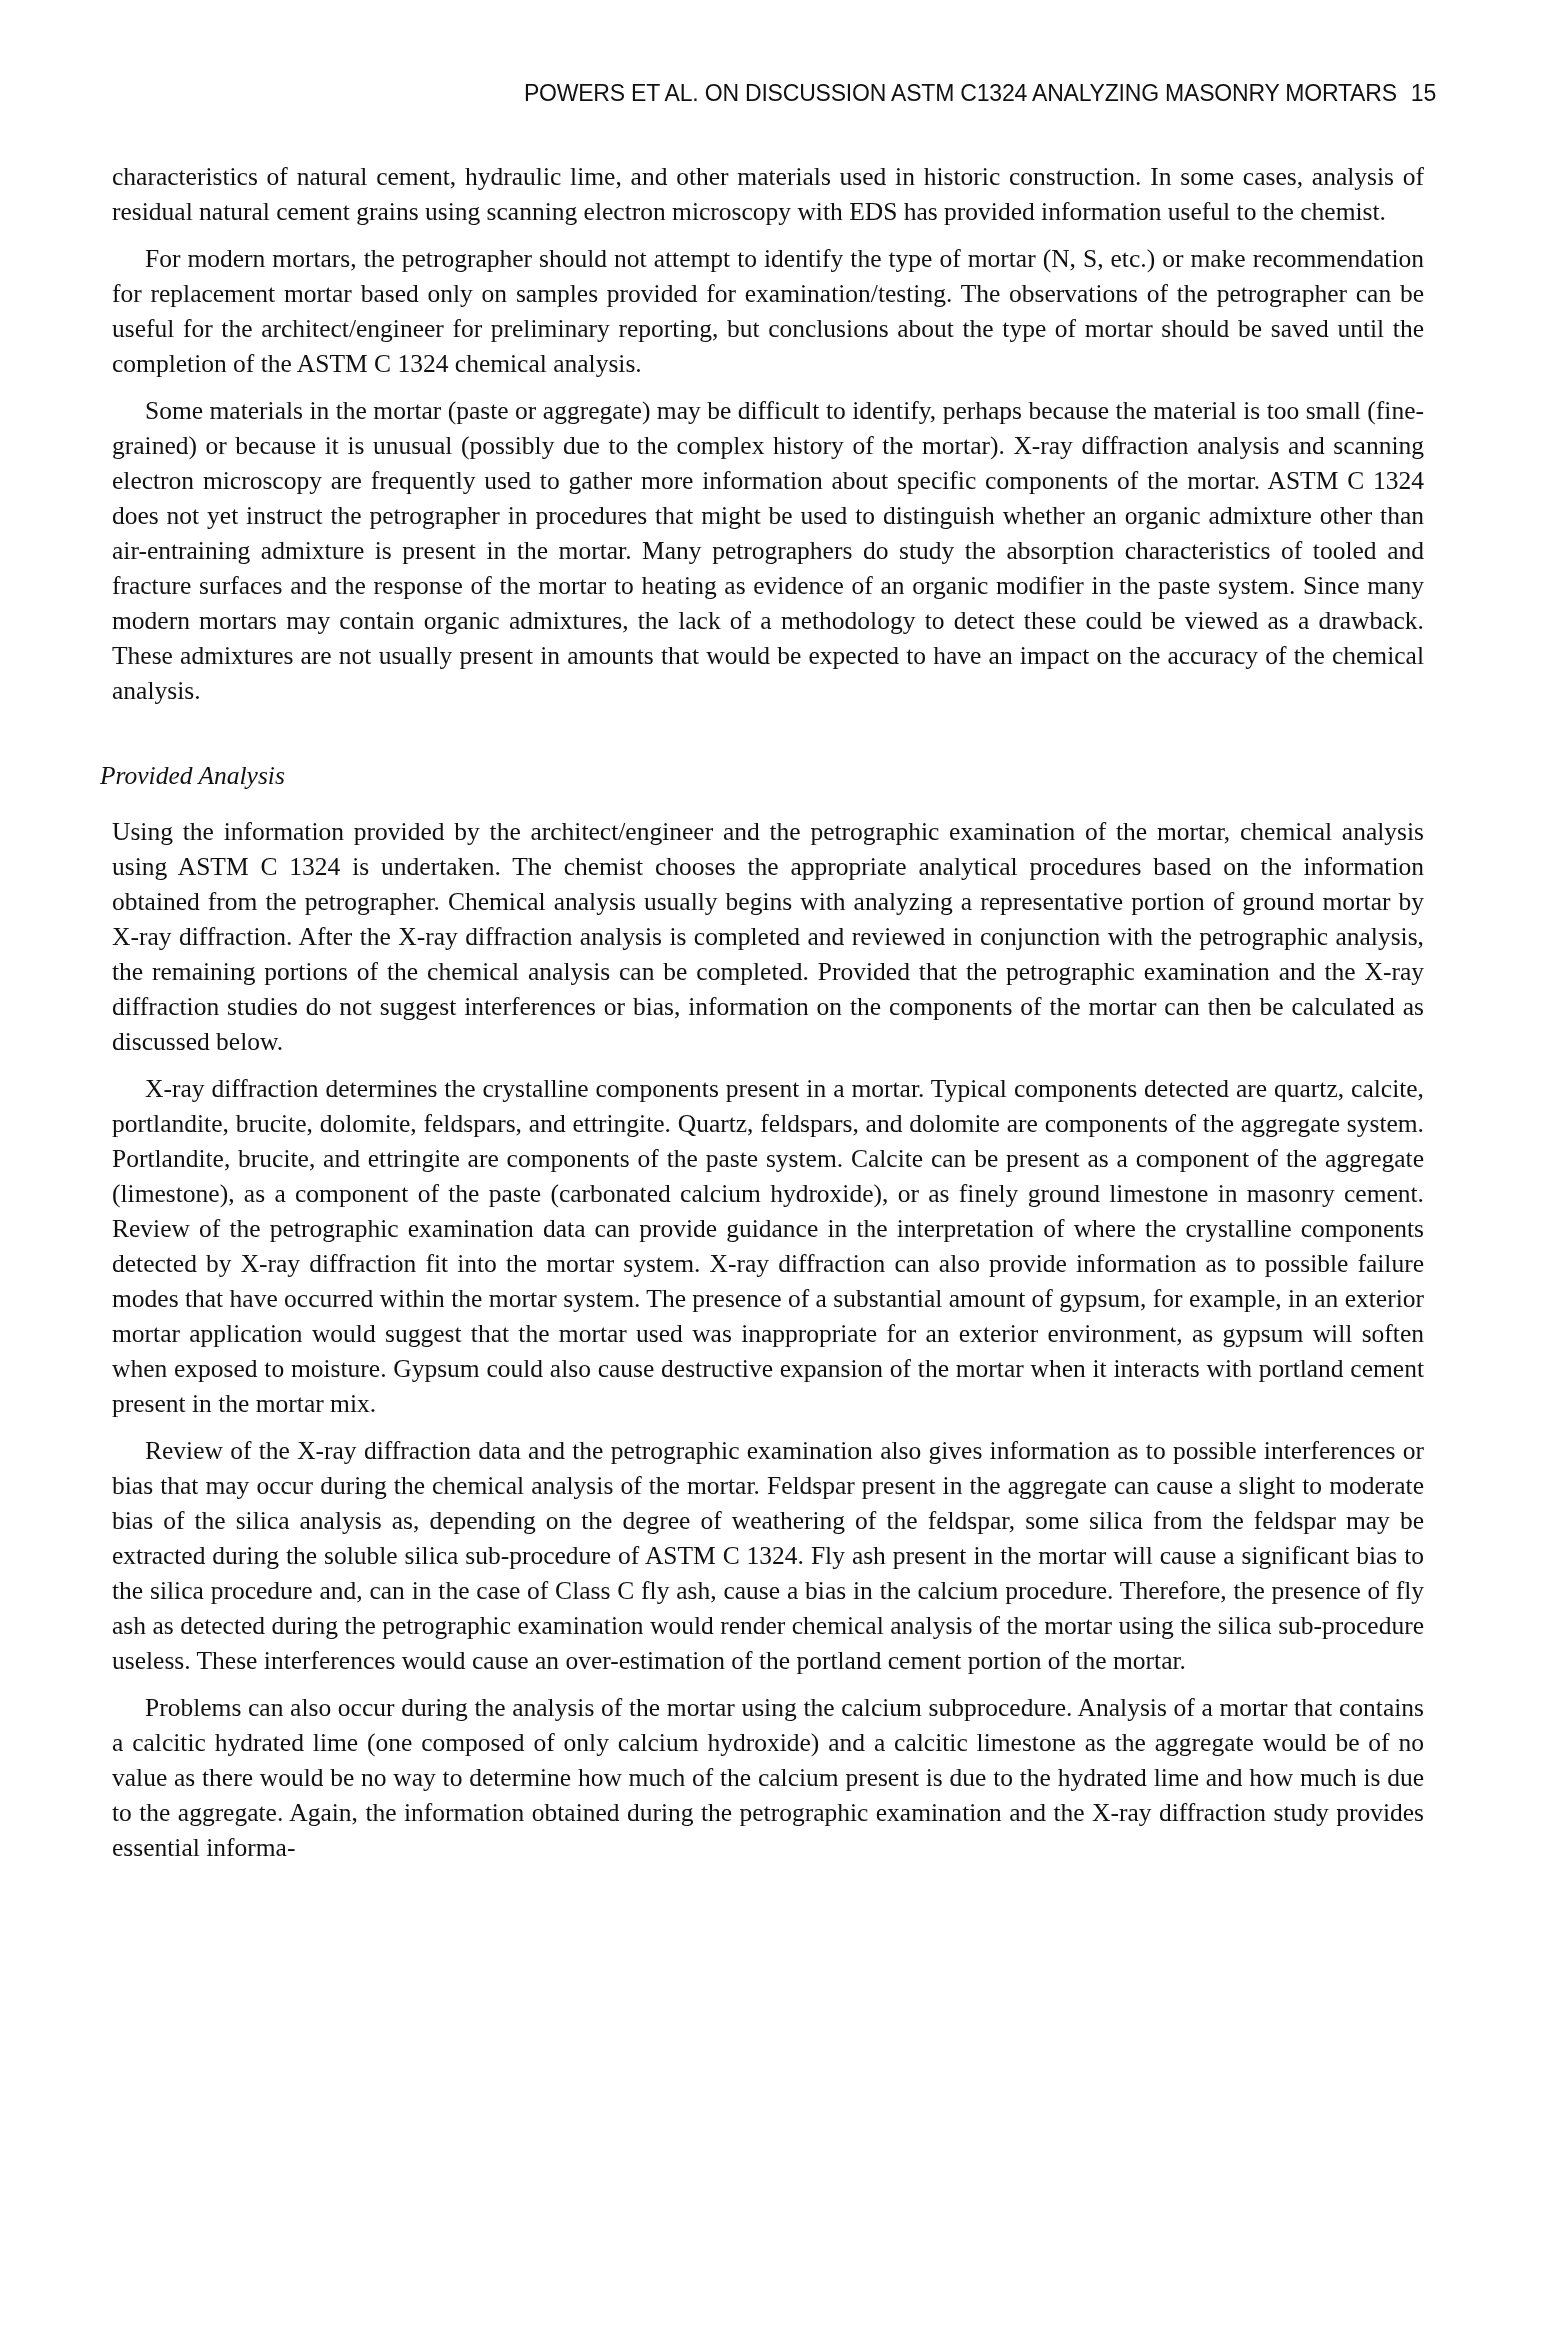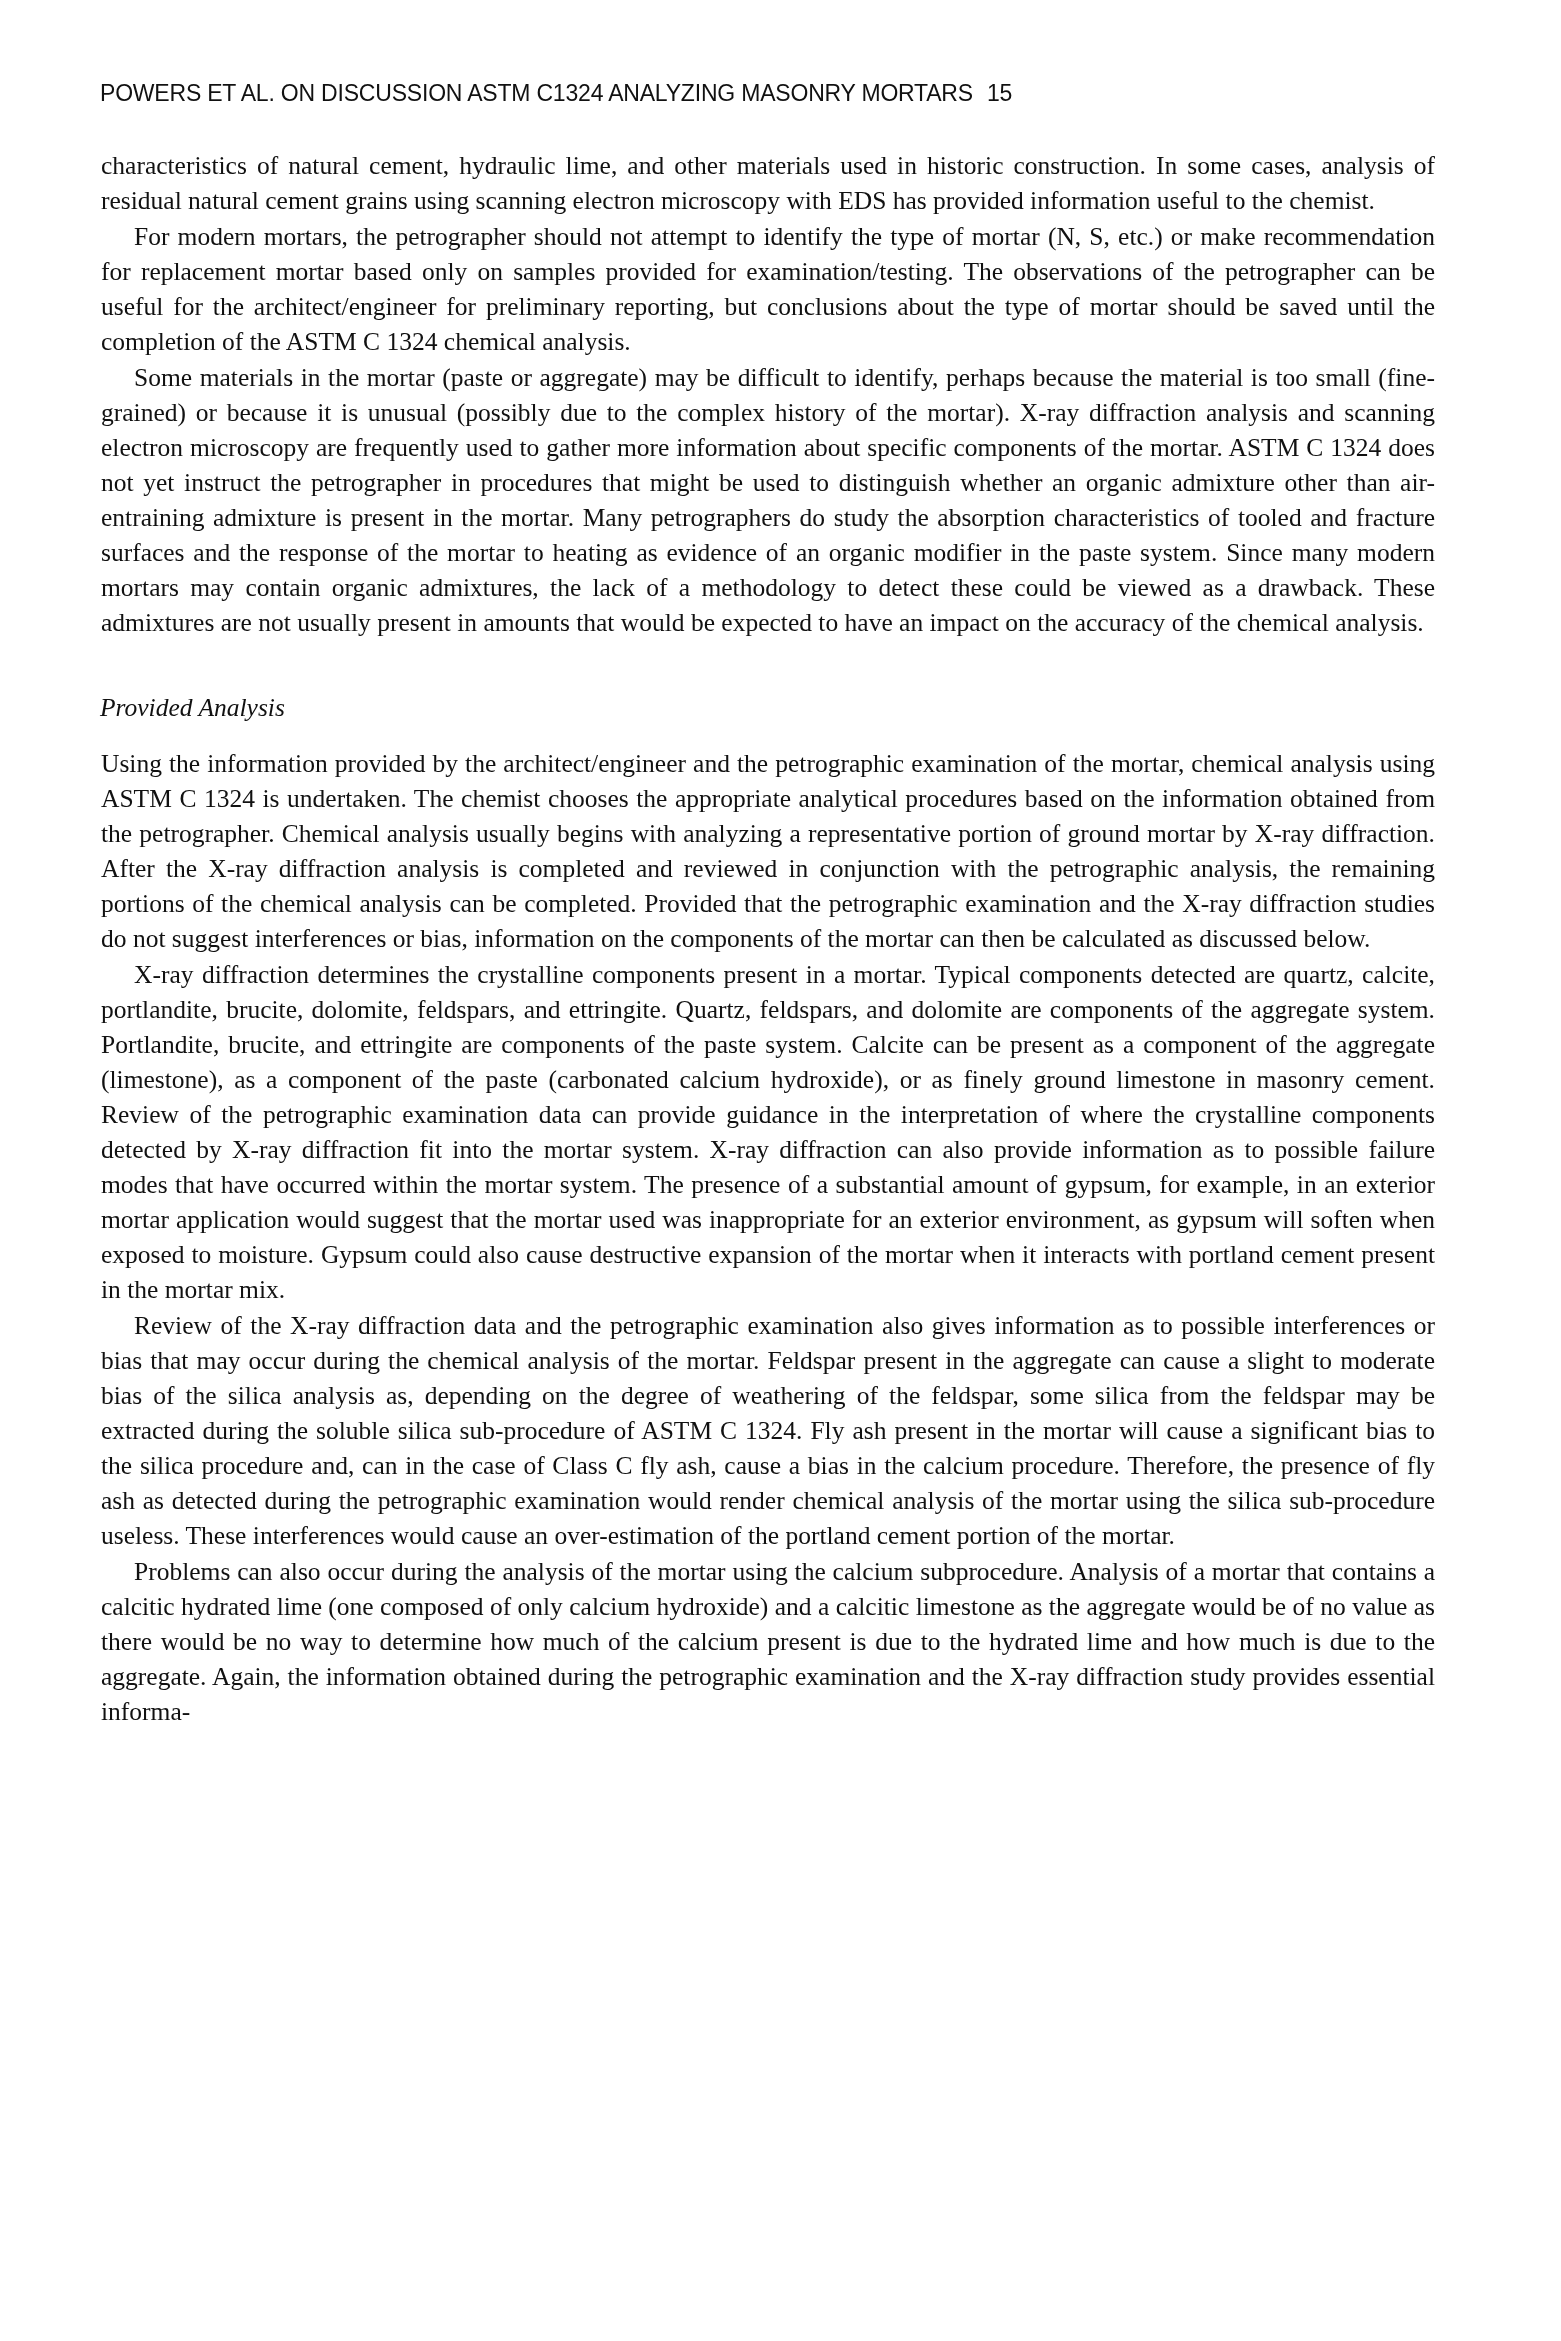--- a/index.html
+++ b/index.html
@@ -12,20 +12,21 @@
       height: 2342px;
       position: relative;
       overflow: hidden;
       color: #111111;
     }
     .running-head {
       position: absolute;
       top: 80px;
       left: 100px;
       width: 1336px;
+      text-align: right;
       font-family: "Liberation Sans", sans-serif;
       font-size: 23px;
       letter-spacing: -0.2px;
       color: #111111;
       white-space: nowrap;
     }
     .running-head .page-num {
       margin-left: 14px;
     }
     .body-text {
@@ -33,21 +34,21 @@
       top: 147px;
       left: 100px;
       width: 1336px;
       font-family: "Liberation Serif", serif;
       font-size: 25.5px;
       line-height: 35px;
       text-align: justify;
       hyphens: manual;
     }
     .body-text p {
-      margin: 1px;
+      margin: 12px;
       text-indent: 33px;
     }
     .body-text p.no-indent {
       text-indent: 0;
     }
     .section-heading {
       font-style: italic;
       margin: 50px 0 21px 0;
       font-family: "Liberation Serif", serif;
       font-size: 25.5px;

